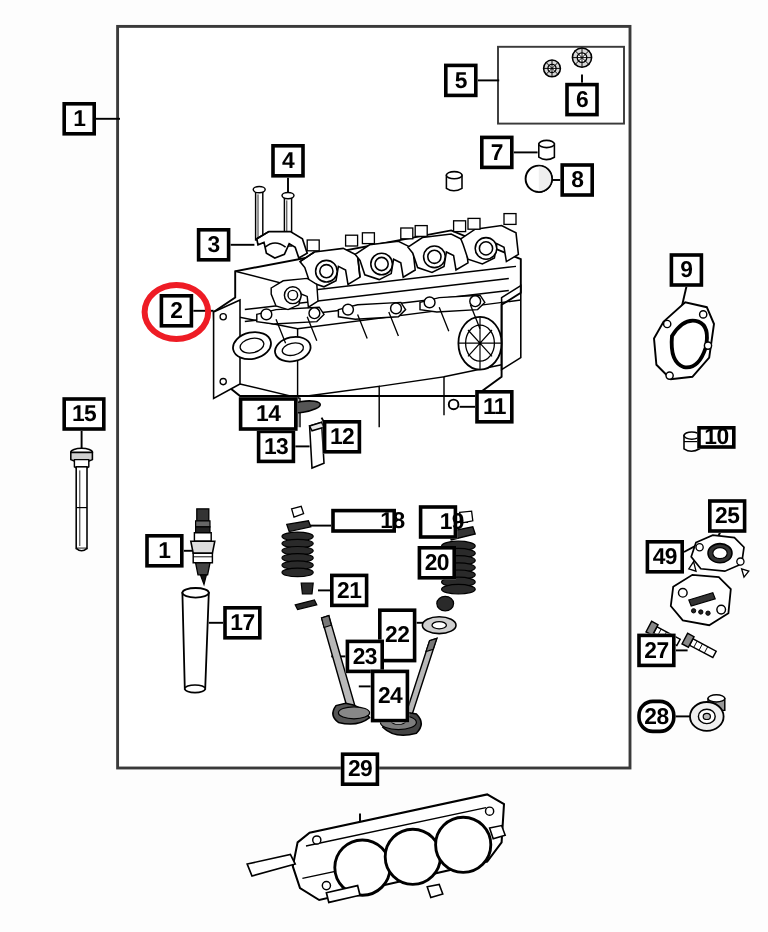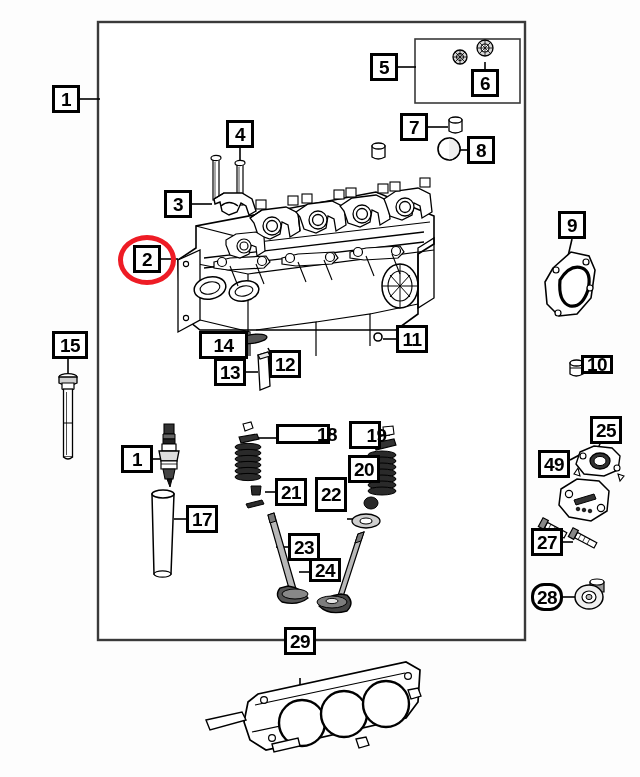--- a/index.html
+++ b/index.html
@@ -432,27 +432,27 @@
       </div>
       <div class="callout c2d" style="left: 349px; top: 421px; width: 32px; height: 28px; padding-left: 23px;">
         <span>19</span>
       </div>
       <div class="callout c2d" style="left: 348px; top: 455px; width: 32px; height: 28px;">
         <span>20</span>
       </div>
       <div class="callout c2d" style="left: 275px; top: 478px; width: 32px; height: 28px;">
         <span>21</span>
       </div>
-      <div class="callout c2d" style="left: 315px; top: 477px; width: 32px; height: 35px;">
+      <div class="callout c2d" style="left: 315px; top: 507px; width: 32px; height: 45px;">
         <span>22</span>
       </div>
       <div class="callout c2d" style="left: 288px; top: 533px; width: 32px; height: 28px;">
         <span>23</span>
       </div>
-      <div class="callout c2d" style="left: 309px; top: 558px; width: 32px; height: 24px;">
+      <div class="callout c2d" style="left: 309px; top: 558px; width: 32px; height: 44px;">
         <span>24</span>
       </div>
       <div class="callout c2d" style="left: 590px; top: 416px; width: 32px; height: 28px;">
         <span>25</span>
       </div>
       <div class="callout c2d" style="left: 538px; top: 450px; width: 32px; height: 28px;">
         <span>49</span>
       </div>
       <div class="callout c2d" style="left: 531px; top: 528px; width: 32px; height: 28px;">
         <span>27</span>

